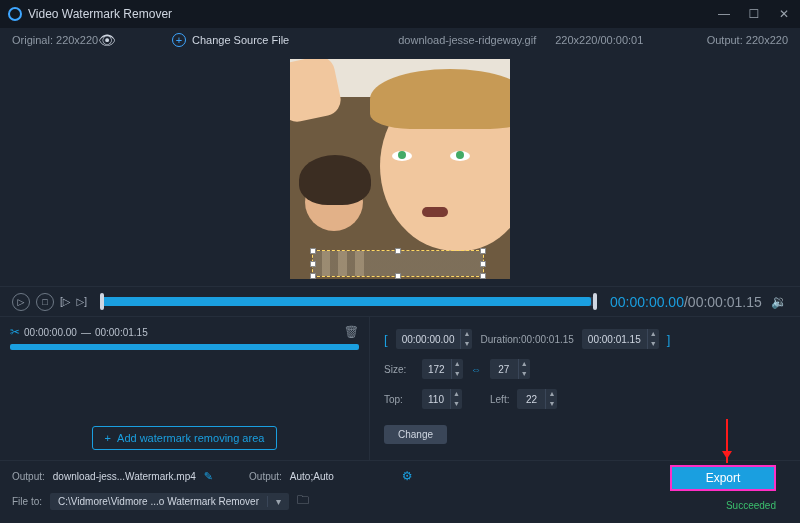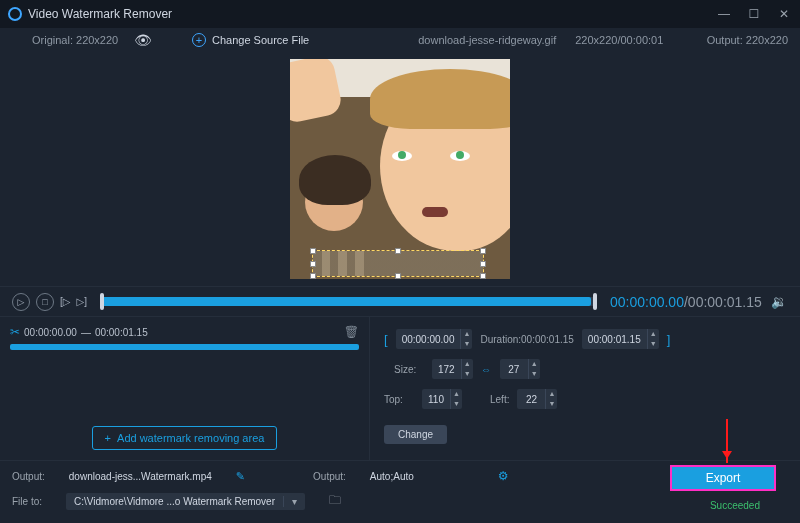--- a/index.html
+++ b/index.html
@@ -4,21 +4,21 @@
 <style>
   * { margin:0; padding:0; box-sizing:border-box; font-family:"Segoe UI",Arial,sans-serif; }
   body { background:#1c2430; width:800px; height:523px; color:#b8c0cc; font-size:11px; overflow:hidden; position:relative; }
   .titlebar { height:28px; background:#121821; display:flex; align-items:center; padding:0 8px; }
   .titlebar .logo { width:14px; height:14px; border:2px solid #3ea6ff; border-radius:50%; margin-right:6px; }
   .titlebar .title { color:#cfd6e1; font-size:12px; }
   .titlebar .ctrls { margin-left:auto; display:flex; gap:14px; color:#9aa3ad; font-size:12px; }
   .titlebar .ctrls span { cursor:pointer; width:16px; text-align:center; }
 
   .infobar { height:24px; display:flex; align-items:center; padding:0 12px; font-size:11px; color:#8e98a4; }
-  .infobar .left { width:160px; display:flex; align-items:center; gap:16px;margin-left:20px; }
+  .infobar .left { width:160px; display:flex; align-items:center; gap:0; }
   .eye { color:#cfd6e1; font-size:14px; }
   .change { display:flex; align-items:center; gap:6px; color:#3ea6ff; cursor:pointer; }
   .plus { width:14px; height:14px; border:1.5px solid #3ea6ff; border-radius:50%; display:flex; align-items:center; justify-content:center; font-size:11px; line-height:1; }
   .change .txt { color:#cfd6e1; }
   .infobar .spacer1 { width:90px; }
   .infobar .meta { color:#8e98a4; margin-left:19px; }
   .infobar .out { margin-left:auto; }
 
   .preview { height:234px; display:flex; align-items:center; justify-content:center; position:relative; }
   .preview-box { width:220px; height:220px; background:#6e5a40; position:relative; overflow:hidden; }
@@ -65,30 +65,30 @@
   .brk { color:#1a9fe0; font-size:13px; }
   .spin { display:flex; align-items:center; background:#2a3442; border-radius:2px; height:20px; }
   .spin .val { min-width:64px; padding:0 6px; color:#cfd6e1; font-size:10px; }
   .spin .val.sm { min-width:28px; text-align:center; }
   .spin .sbtns { width:12px; display:flex; flex-direction:column; border-left:1px solid #3a4658; }
   .spin .sbtns span { height:10px; font-size:7px; text-align:center; line-height:10px; color:#9aa3ad; cursor:pointer; }
   .link { color:#1a9fe0; font-size:11px; }
   .resetbtn { background:#3a4658; color:#cfd6e1; border-radius:3px; padding:4px 14px; cursor:pointer; font-size:10px; display:inline-block; margin-top:6px; }
 
   .bottom { border-top:1px solid #252e3b; padding:8px 12px 12px 12px; display:flex; flex-direction:column; gap:8px; }
-  .brow { display:flex; align-items:center; gap:24px; font-size:10px; color:#9aa3ad; }
+  .brow { display:flex; align-items:center; gap:8px; font-size:10px; color:#9aa3ad; }
   .txtval { color:#cfd6e1; }
   .editi { color:#1a9fe0; font-size:11px; cursor:pointer; }
   .gear { color:#1a9fe0; font-size:12px; cursor:pointer; }
   .pathbox { background:#2a3442; border-radius:2px; padding:3px 8px; color:#cfd6e1; display:flex; align-items:center; gap:8px; }
   .pathbox .dd { border-left:1px solid #3a4658; padding-left:8px; color:#9aa3ad; cursor:pointer; }
   .folderi { color:#9aa3ad; font-size:12px; cursor:pointer; }
 
   .export { position:absolute; right:24px; bottom:32px; width:106px; height:26px; background:#1a9fe0; color:#fff; display:flex; align-items:center; justify-content:center; font-size:12px; cursor:pointer; border:2px solid #ff2ec4; }
-  .succeed { position:absolute; right:40px; bottom:12px; color:#3bbf6d; font-size:10px; }
+  .succeed { position:absolute; right:24px; bottom:12px; color:#3bbf6d; font-size:10px; }
   .arrow { position:absolute; right:72px; bottom:60px; width:2px; height:44px; background:#ff1a1a; }
   .arrow::after { content:""; position:absolute; bottom:-1px; left:-4px; border:5px solid transparent; border-top:8px solid #ff1a1a; }
 </style>
 </head>
 <body>
 
 <div class="titlebar">
   <div class="logo"></div>
   <div class="title">Video Watermark Remover</div>
   <div class="ctrls">
@@ -186,21 +186,21 @@
       <div class="spin">
           <span class="val">00:00:01.15</span>
           <div class="sbtns">
             <span>▲</span>
             <span>▼</span>
           </div>
         </div>
       <span class="brk">]</span>
     </div>
     <div class="rline">
-      <span style="width:30px;margin-left:10px;">Size:</span>
+      <span style="width:30px;">Size:</span>
       <div class="spin">
           <span class="val sm">172</span>
           <div class="sbtns">
             <span>▲</span>
             <span>▼</span>
           </div>
         </div>
       <span class="link">⇔</span>
       <div class="spin">
           <span class="val sm">27</span>

